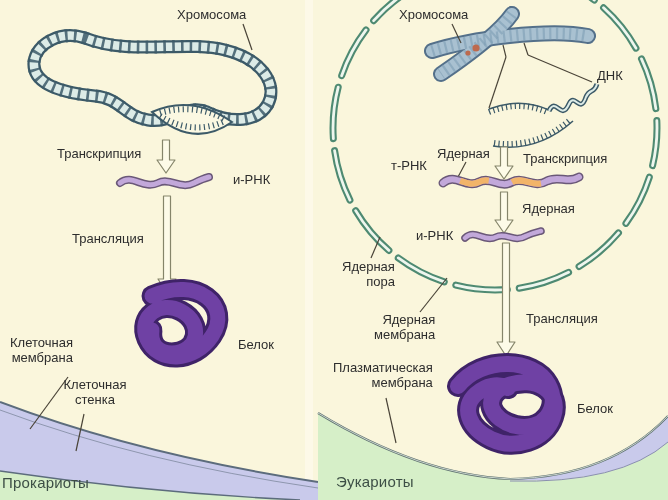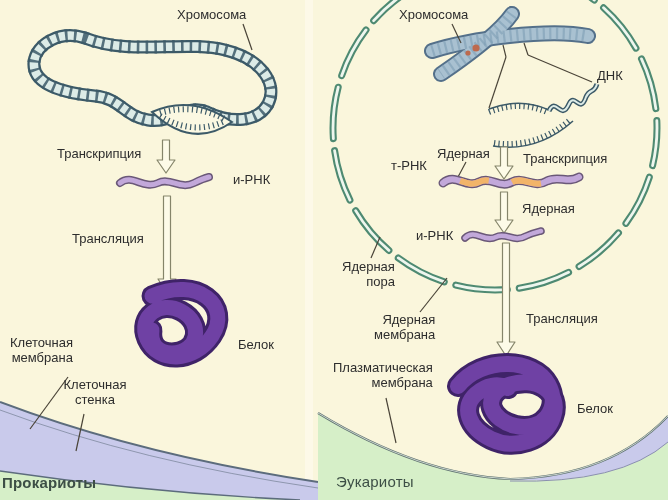--- a/index.html
+++ b/index.html
@@ -132,21 +132,21 @@
 
   <div class="lbl" style="left:177px; top:7px;">Хромосома</div>
   <div class="lbl" style="left:57px;  top:146px;">Транскрипция</div>
   <div class="lbl" style="left:233px; top:172px;">и-РНК</div>
   <div class="lbl" style="left:72px;  top:231px;">Трансляция</div>
   <div class="lbl" style="left:238px; top:337px;">Белок</div>
   <div class="lbl" style="left:10px;  top:335px;">Клеточная
 мембрана</div>
   <div class="lbl ctr" style="left:53px; top:377px; width:84px;">Клеточная
 стенка</div>
-  <div class="title" style="left:2px; top:474px;font-weight:bold;">Прокариоты</div>
+  <div class="title" style="left:2px; top:474px;">Прокариоты</div>
 
   <div class="lbl" style="left:399px; top:7px;">Хромосома</div>
   <div class="lbl" style="left:597px; top:68px;">ДНК</div>
   <div class="lbl" style="left:437px; top:146px;">Ядерная</div>
   <div class="lbl" style="left:523px; top:151px;">Транскрипция</div>
   <div class="lbl" style="left:391px; top:158px;">т-РНК</div>
   <div class="lbl" style="left:522px; top:201px;">Ядерная</div>
   <div class="lbl" style="left:416px; top:228px;">и-РНК</div>
   <div class="lbl" style="left:342px; top:259px;">Ядерная
 пора</div>

